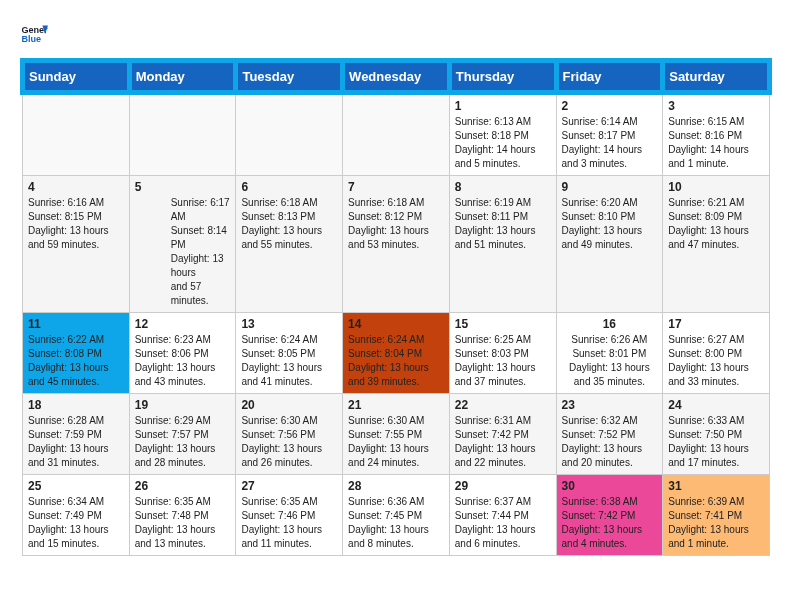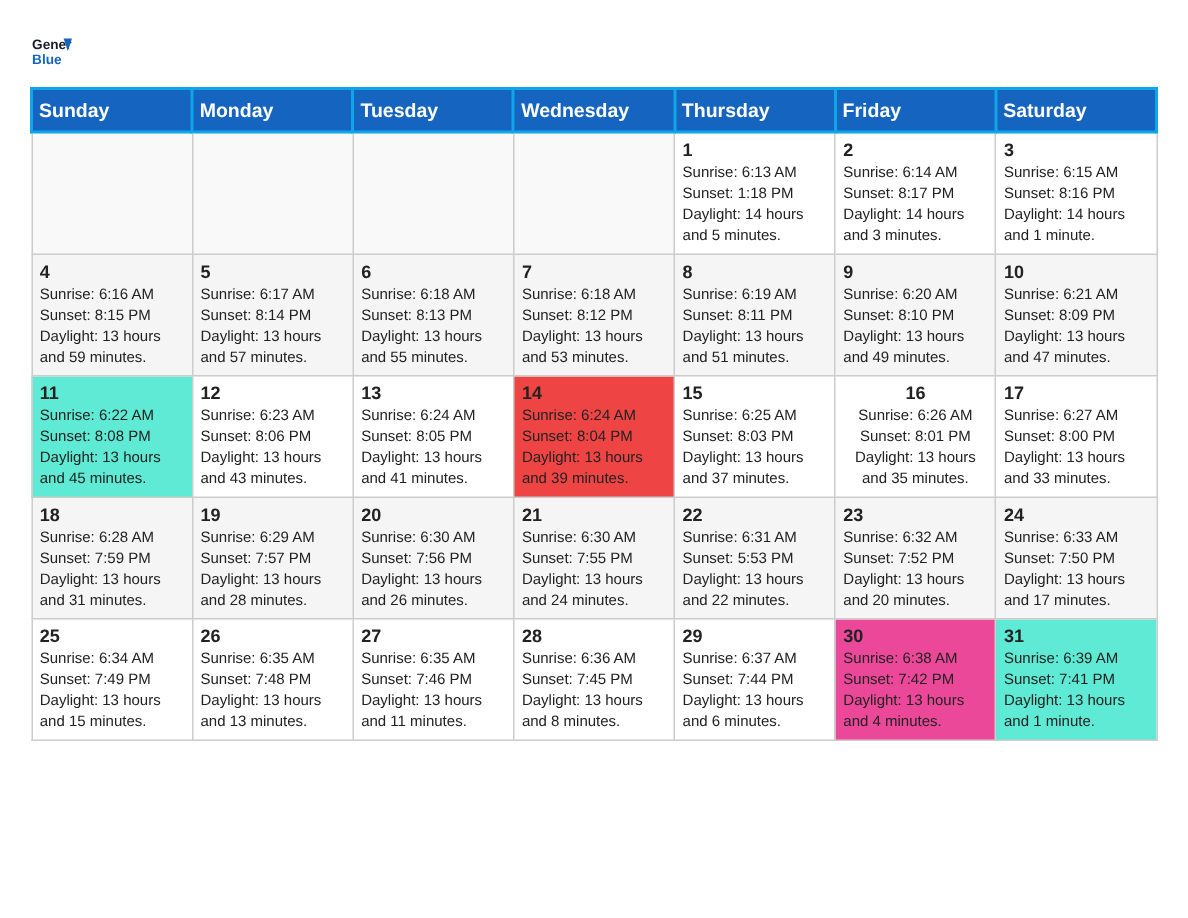--- a/index.html
+++ b/index.html
@@ -44,21 +44,21 @@
       border-collapse: collapse;
       border: 1px solid #ccc;
     }
     .calendar-table th {
       background-color: #1565c0;
       color: #fff;
       font-size: 13px;
       font-weight: bold;
       padding: 6px 4px;
       text-align: left;
-      border: 2px solid #0ea5e9;
+      border: 5px solid #0ea5e9;
     }
     .calendar-table td {
       border: 1px solid #ccc;
       vertical-align: top;
       padding: 4px 5px;
       font-size: 10.5px;
       color: #222;
       width: calc(100% / 7);
       height: 78px;
       background: #fff;
@@ -119,21 +119,21 @@
   </thead>
   <tbody id="calendar-body">
       <tr>
         <td class="empty-cell"></td>
         <td class="empty-cell"></td>
         <td class="empty-cell"></td>
         <td class="empty-cell"></td>
         <td style="background: rgb(255, 255, 255);">
           <span class="day-number">1</span>
           <div class="day-info" style="white-space: pre-line;">Sunrise: 6:13 AM
-Sunset: 1:18 PM
+Sunset: 8:18 PM
 Daylight: 14 hours
 and 5 minutes.</div>
         </td>
         <td style="background: rgb(255, 255, 255);">
           <span class="day-number">2</span>
           <div class="day-info" style="white-space: pre-line;">Sunrise: 6:14 AM
 Sunset: 8:17 PM
 Daylight: 14 hours
 and 3 minutes.</div>
         </td>
@@ -148,21 +148,21 @@
       <tr>
         <td style="background: rgb(245, 245, 245);">
           <span class="day-number">4</span>
           <div class="day-info" style="white-space: pre-line;">Sunrise: 6:16 AM
 Sunset: 8:15 PM
 Daylight: 13 hours
 and 59 minutes.</div>
         </td>
         <td style="background: rgb(245, 245, 245);">
           <span class="day-number">5</span>
-          <div class="day-info" style="white-space: pre-line;">Sunrise: 6:17 AM
+          <div class="day-info" style="white-space: pre-line; margin-left: 36px;">Sunrise: 6:17 AM
 Sunset: 8:14 PM
 Daylight: 13 hours
 and 57 minutes.</div>
         </td>
         <td style="background: rgb(245, 245, 245);">
           <span class="day-number">6</span>
           <div class="day-info" style="white-space: pre-line;">Sunrise: 6:18 AM
 Sunset: 8:13 PM
 Daylight: 13 hours
 and 55 minutes.</div>
@@ -190,42 +190,42 @@
         </td>
         <td style="background: rgb(245, 245, 245);">
           <span class="day-number">10</span>
           <div class="day-info" style="white-space: pre-line;">Sunrise: 6:21 AM
 Sunset: 8:09 PM
 Daylight: 13 hours
 and 47 minutes.</div>
         </td>
       </tr>
       <tr>
-        <td style="background: #5eead4;">
+        <td style="background: #0ea5e9;">
           <span class="day-number">11</span>
           <div class="day-info" style="white-space: pre-line;">Sunrise: 6:22 AM
 Sunset: 8:08 PM
 Daylight: 13 hours
 and 45 minutes.</div>
         </td>
         <td style="background: rgb(255, 255, 255);">
           <span class="day-number">12</span>
           <div class="day-info" style="white-space: pre-line;">Sunrise: 6:23 AM
 Sunset: 8:06 PM
 Daylight: 13 hours
 and 43 minutes.</div>
         </td>
         <td style="background: rgb(255, 255, 255);">
           <span class="day-number">13</span>
           <div class="day-info" style="white-space: pre-line;">Sunrise: 6:24 AM
 Sunset: 8:05 PM
 Daylight: 13 hours
 and 41 minutes.</div>
         </td>
-        <td style="background: #ef4444; margin-top: 28px;">
+        <td style="background: #c2410c; margin-top: 28px;">
           <span class="day-number">14</span>
           <div class="day-info" style="white-space: pre-line;">Sunrise: 6:24 AM
 Sunset: 8:04 PM
 Daylight: 13 hours
 and 39 minutes.</div>
         </td>
         <td style="background: rgb(255, 255, 255);">
           <span class="day-number">15</span>
           <div class="day-info" style="white-space: pre-line;">Sunrise: 6:25 AM
 Sunset: 8:03 PM
@@ -272,21 +272,21 @@
         <td style="background: rgb(245, 245, 245);">
           <span class="day-number">21</span>
           <div class="day-info" style="white-space: pre-line;">Sunrise: 6:30 AM
 Sunset: 7:55 PM
 Daylight: 13 hours
 and 24 minutes.</div>
         </td>
         <td style="background: rgb(245, 245, 245);">
           <span class="day-number">22</span>
           <div class="day-info" style="white-space: pre-line;">Sunrise: 6:31 AM
-Sunset: 5:53 PM
+Sunset: 7:42 PM
 Daylight: 13 hours
 and 22 minutes.</div>
         </td>
         <td style="background: rgb(245, 245, 245);">
           <span class="day-number">23</span>
           <div class="day-info" style="white-space: pre-line;">Sunrise: 6:32 AM
 Sunset: 7:52 PM
 Daylight: 13 hours
 and 20 minutes.</div>
         </td>
@@ -334,21 +334,21 @@
 Daylight: 13 hours
 and 6 minutes.</div>
         </td>
         <td style="background: #ec4899;">
           <span class="day-number">30</span>
           <div class="day-info" style="white-space: pre-line;">Sunrise: 6:38 AM
 Sunset: 7:42 PM
 Daylight: 13 hours
 and 4 minutes.</div>
         </td>
-        <td style="background: #5eead4;">
+        <td style="background: #fdba74;">
           <span class="day-number">31</span>
           <div class="day-info" style="white-space: pre-line;">Sunrise: 6:39 AM
 Sunset: 7:41 PM
 Daylight: 13 hours
 and 1 minute.</div>
         </td>
       </tr>
     </tbody>
 </table>
 

